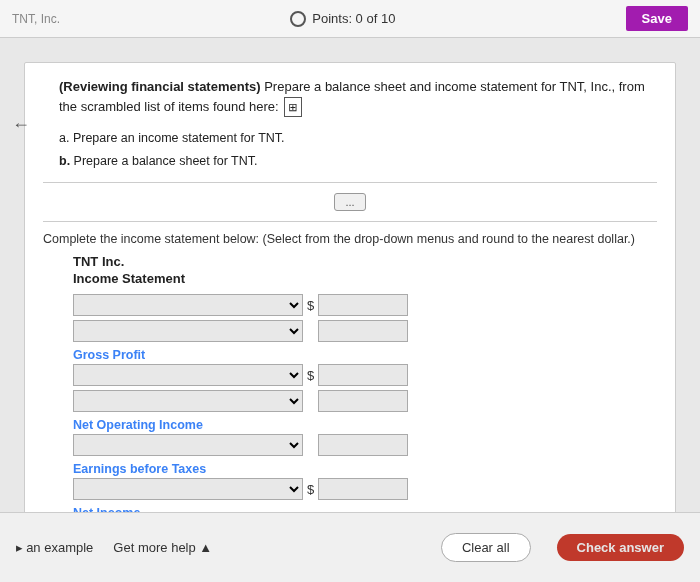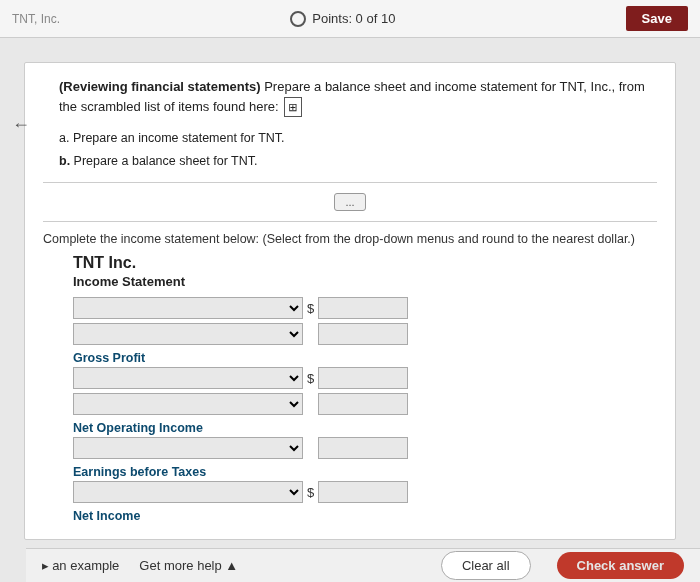--- a/index.html
+++ b/index.html
@@ -35,21 +35,21 @@
       border: 2px solid #555;
       display: inline-block;
     }
 
     .points-text {
       font-size: 13px;
       color: #333;
     }
 
     .save-btn {
-      background: #7f1d1d;
+      background: #a21caf;
       color: white;
       border: none;
       padding: 5px 16px;
       font-size: 13px;
       font-weight: bold;
       cursor: pointer;
       border-radius: 2px;
     }
 
     .content-area {
@@ -109,21 +109,21 @@
       cursor: pointer;
     }
 
     .instruction {
       font-size: 12.5px;
       color: #333;
       margin-bottom: 8px;
     }
 
     .company-name {
-      font-size: 16px;
+      font-size: 13px;
       font-weight: bold;
       color: #222;
       margin-bottom: 2px;
       padding-left: 30px;
     }
 
     .statement-title {
       font-size: 13px;
       font-weight: bold;
       color: #222;
@@ -162,36 +162,35 @@
       height: 22px;
       border: 1px solid #aaa;
       background: #e8e8e8;
       font-size: 12px;
       padding: 0 4px;
     }
 
     .label-row {
       font-size: 12.5px;
       font-weight: bold;
-      color: #0c4a6e;
+      color: #3b82f6;
       margin: 6px 0 2px 0;
     }
 
     .bottom-bar {
       position: absolute;
       bottom: 0;
       left: 0;
       right: 0;
       background: #f0f0f0;
       border-top: 1px solid #ccc;
-      padding: 2px 16px;
+      padding: 20px 16px;
       display: flex;
       align-items: center;
       justify-content: space-between;
-      margin-left: 26px;
     }
 
     .bottom-left {
       display: flex;
       gap: 20px;
       align-items: center;
     }
 
     .bottom-link {
       font-size: 13px;

